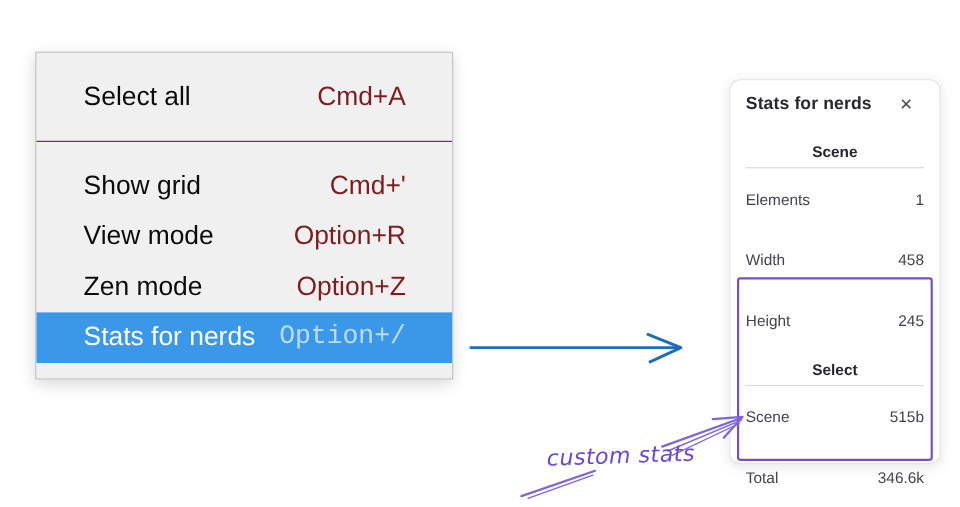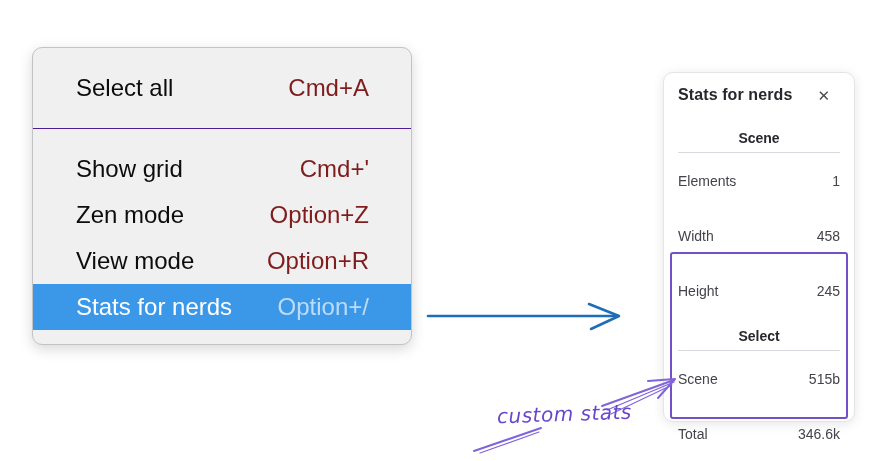--- a/index.html
+++ b/index.html
@@ -4,32 +4,32 @@
 <style>
   html,body{margin:0;padding:0;background:#ffffff;}
   .canvas{
     position:relative;width:873px;height:461px;background:#ffffff;
     font-family:"Liberation Sans",sans-serif;overflow:hidden;
   }
 
   
   .context-menu{
     position:absolute;left:32px;top:47px;width:380px;box-sizing:border-box;
-    background:#f0f0f1;border:1px solid #c2c3c6;border-radius:10px;
+    background:#f0f0f1;border:1px solid #c2c3c6;border-radius:0;
     box-shadow:0 4px 14px rgba(0,0,0,.16);overflow:hidden;
   }
   .menu-section-top{padding:17px 0;}
   .menu-section-main{padding:17px 0 14px;border-top:1px solid #4c1d95;}
   .menu-item{
     height:46px;line-height:46px;display:flex;justify-content:space-between;
     padding:0 42px 0 43px;font-size:24px;color:#0c0c0d;cursor:default;
   }
   .menu-item .shortcut{color:#7f1d1d;}
   .menu-item.highlighted{background:#3b97e8;color:#ffffff;}
-  .menu-item.highlighted .shortcut{color:rgba(255,255,255,.66);}
+  .menu-item.highlighted .shortcut{color:rgba(255,255,255,.66);font-family:Liberation Mono, monospace;}
 
   
   .stats-panel{
     position:absolute;left:663px;top:72px;width:192px;height:350px;box-sizing:border-box;
     background:#ffffff;border:1px solid #e4e5e9;border-radius:10px;
     box-shadow:0 2px 12px rgba(0,0,0,.10);color:#43434b;
   }
   .panel-header{display:flex;justify-content:space-between;align-items:center;padding:13px 24px 0 14px;}
   .panel-title{font-size:16px;font-weight:bold;color:#27272d;letter-spacing:.1px;}
   .close-btn{font-size:15px;color:#4c4c52;line-height:1;cursor:pointer;background:none;border:none;padding:0;}
@@ -69,26 +69,26 @@
         <span>Select all</span>
         <span class="shortcut">Cmd+A</span>
       </div>
     </div>
     <div class="menu-section-main">
       <div class="menu-item">
         <span>Show grid</span>
         <span class="shortcut">Cmd+'</span>
       </div>
       <div class="menu-item">
+        <span>View mode</span>
+        <span class="shortcut">Option+R</span>
+      </div>
+      <div class="menu-item">
         <span>Zen mode</span>
         <span class="shortcut">Option+Z</span>
-      </div>
-      <div class="menu-item">
-        <span>View mode</span>
-        <span class="shortcut">Option+R</span>
       </div>
       <div class="menu-item highlighted">
         <span>Stats for nerds</span>
         <span class="shortcut">Option+/</span>
       </div>
     </div>
   </div>
 
   <div class="stats-panel">
     <div class="panel-header">

